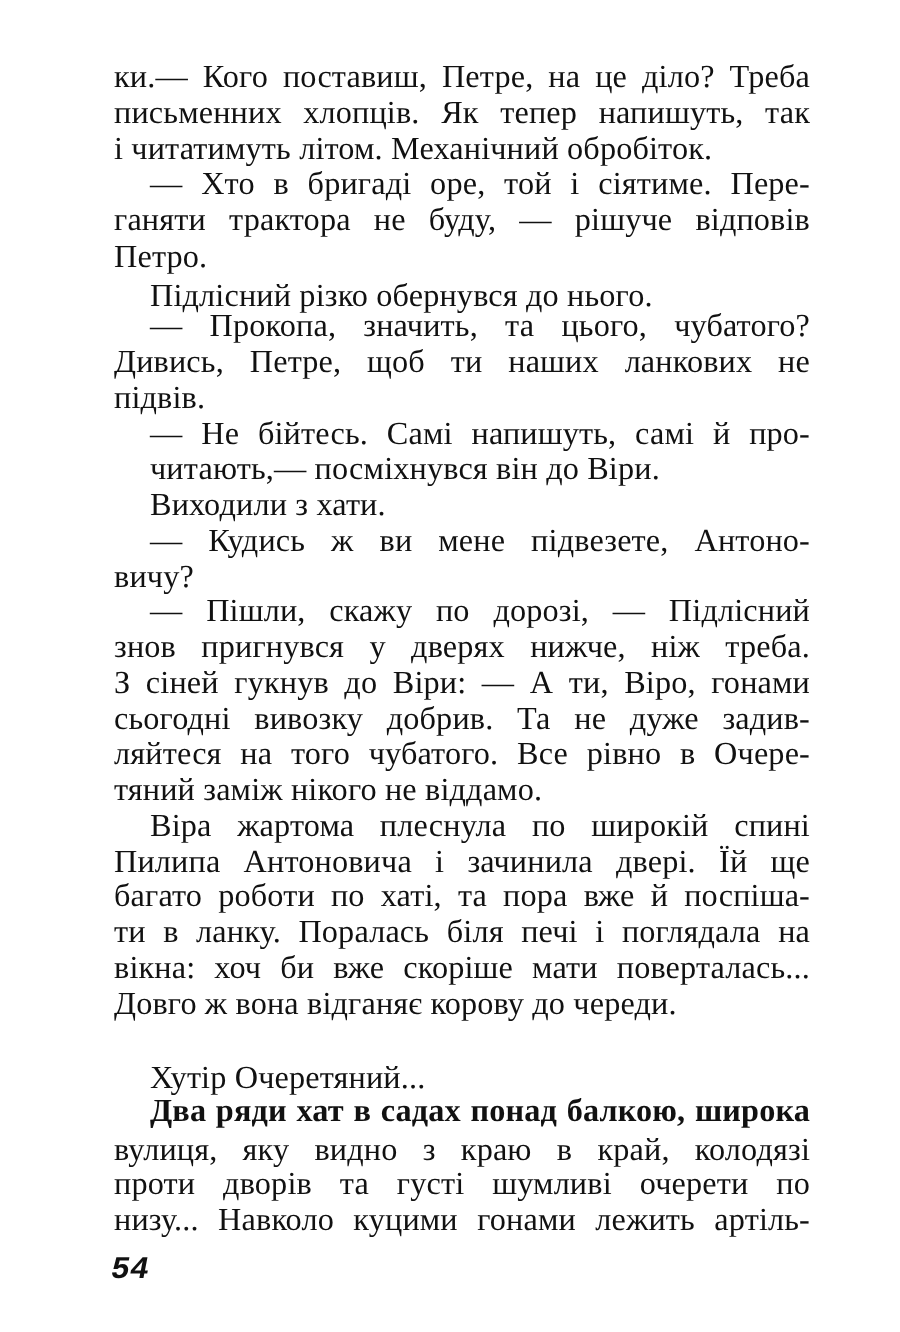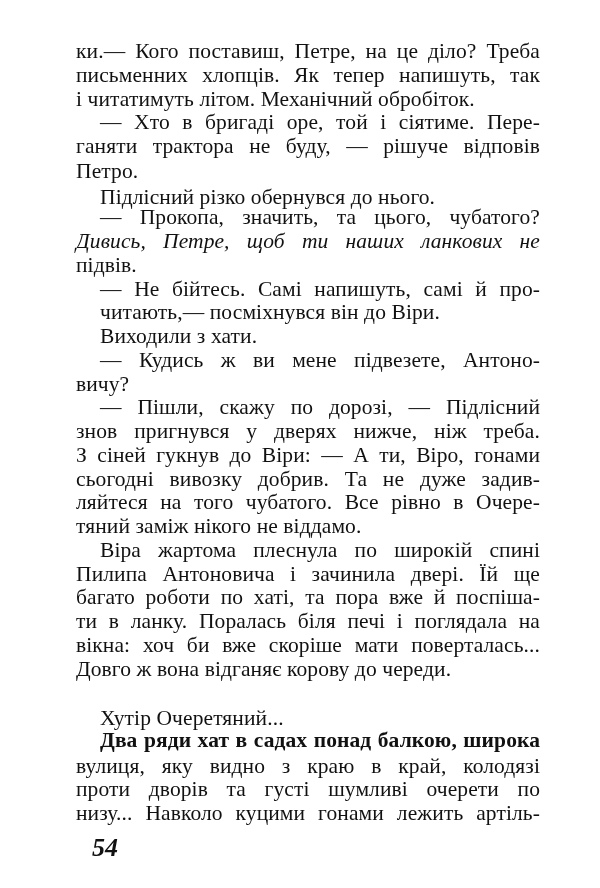--- a/index.html
+++ b/index.html
@@ -9,38 +9,39 @@
   }
   .page { position: absolute; left: 0; top: 0; width: 508px; height: 888px; border-radius: 22px; }
   .line {
     position: absolute; left: 76px; width: 464px; height: 24px;
     font-size: 21.5px; line-height: 24px; white-space: nowrap;
     text-align: justify; text-align-last: justify; letter-spacing: 0.1px;
   }
   .line.last { text-align-last: left; }
   .line.indent { left: 100px; width: 440px; }
   .pagenum {
-    position: absolute; left: 92px; top: 836px; font-size: 26px; font-style: italic; font-weight: bold;
+    position: absolute; left: 74px; top: 836px; font-size: 21px; font-style: italic; font-weight: bold;
     line-height: 24px;
+    font-family: Liberation Mono, monospace;
   }
 </style>
 </head>
 <body>
 
 <div class="page">
   <div id="s1">
       <div class="line" style="top: 39px;">ки.— Кого поставиш, Петре, на це діло? Треба</div>
       <div class="line" style="top: 62.75px;">письменних хлопців. Як тепер напишуть, так</div>
       <div class="line last" style="top: 86.5px;">і читатимуть літом. Механічний обробіток.</div>
       <div class="line indent" style="top: 110.25px;">— Хто в бригаді оре, той і сіятиме. Пере-</div>
       <div class="line" style="top: 134px;">ганяти трактора не буду, — рішуче відповів</div>
       <div class="line last" style="top: 159px;">Петро.</div>
       <div class="line indent last" style="top: 185px;">Підлісний різко обернувся до нього.</div>
       <div class="line indent" style="top: 205.25px;">— Прокопа, значить, та цього, чубатого?</div>
-      <div class="line" style="top: 229px; font-style: italic;">Дивись, Петре, щоб ти наших ланкових не</div>
+      <div class="line" style="top: 229px;">Дивись, Петре, щоб ти наших ланкових не</div>
       <div class="line last" style="top: 252.75px;">підвів.</div>
       <div class="line indent" style="top: 276.5px;">— Не бійтесь. Самі напишуть, самі й про-</div>
       <div class="line last" style="top: 300.25px; margin-left: 24px;">читають,— посміхнувся він до Віри.</div>
       <div class="line indent last" style="top: 324px;">Виходили з хати.</div>
       <div class="line indent" style="top: 347.75px;">— Кудись ж ви мене підвезете, Антоно-</div>
       <div class="line last" style="top: 371.5px;">вичу?</div>
       <div class="line indent" style="top: 395.25px;">— Пішли, скажу по дорозі, — Підлісний</div>
       <div class="line" style="top: 419px;">знов пригнувся у дверях нижче, ніж треба.</div>
       <div class="line" style="top: 442.75px;">З сіней гукнув до Віри: — А ти, Віро, гонами</div>
       <div class="line" style="top: 466.5px;">сьогодні вивозку добрив. Та не дуже задив-</div>

